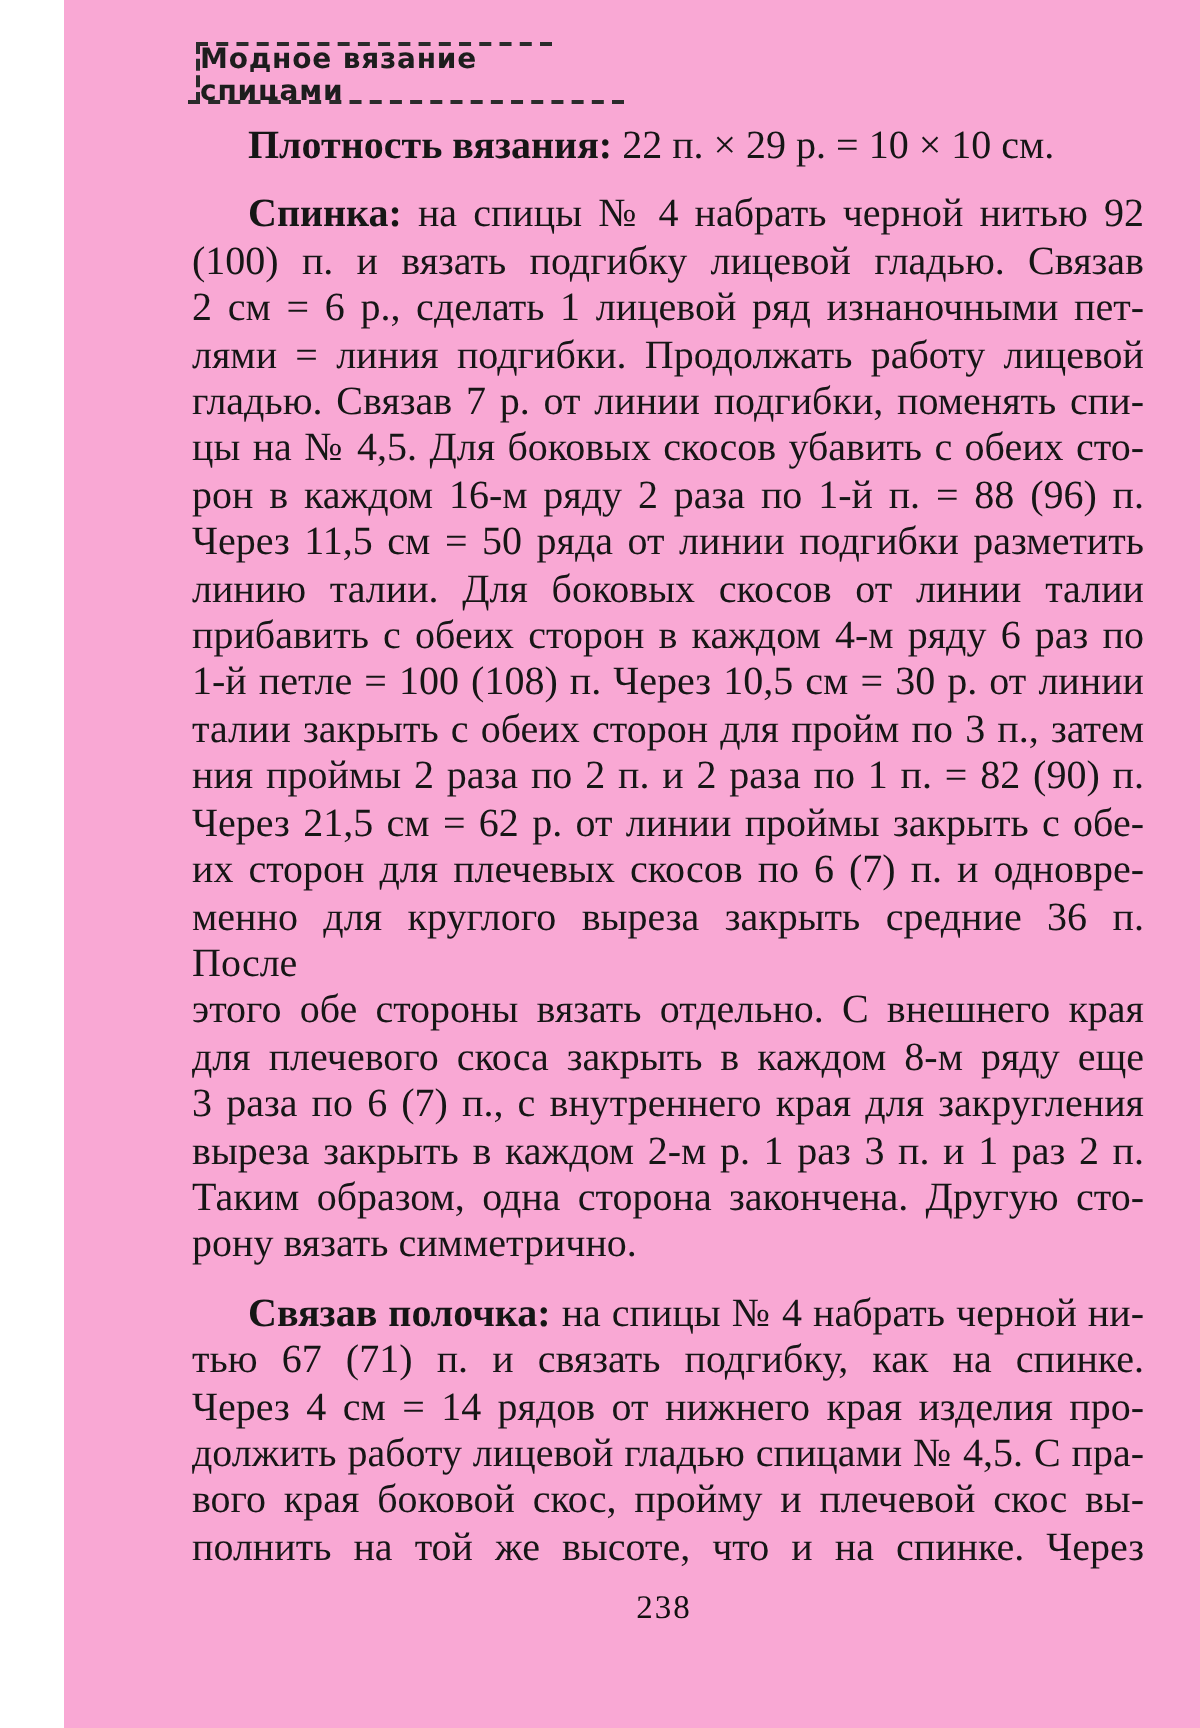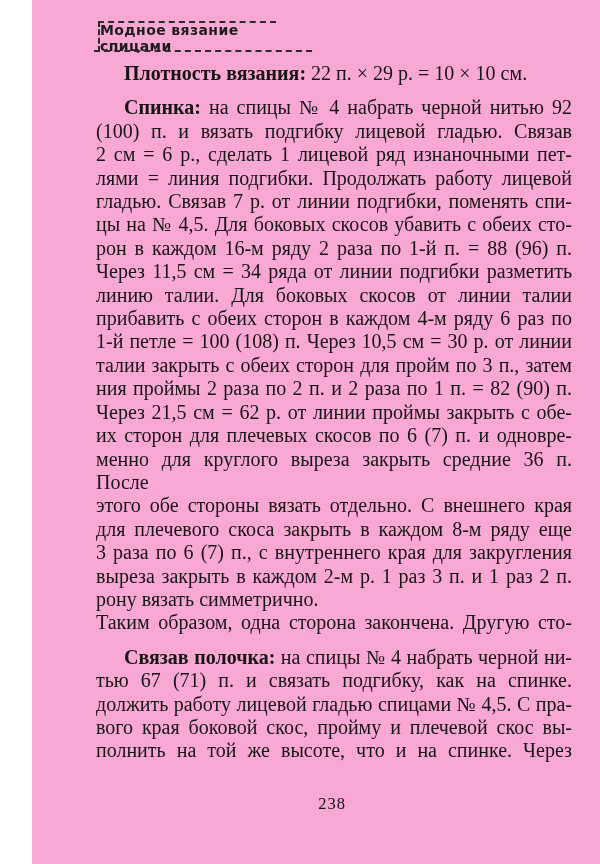--- a/index.html
+++ b/index.html
@@ -82,39 +82,40 @@
         <div class="line indent last"><b>Плотность вязания:</b> 22 п. × 29 р. = 10 × 10 см.</div>
       </div>
       <div class="paragraph">
         <div class="line indent"><b>Спинка:</b> на спицы № 4 набрать черной нитью 92</div>
         <div class="line">(100) п. и вязать подгибку лицевой гладью. Связав</div>
         <div class="line">2 см = 6 р., сделать 1 лицевой ряд изнаночными пет-</div>
         <div class="line">лями = линия подгибки. Продолжать работу лицевой</div>
         <div class="line">гладью. Связав 7 р. от линии подгибки, поменять спи-</div>
         <div class="line">цы на № 4,5. Для боковых скосов убавить с обеих сто-</div>
         <div class="line">рон в каждом 16-м ряду 2 раза по 1-й п. = 88 (96) п.</div>
-        <div class="line">Через 11,5 см = 34 ряда от линии подгибки разметить</div>
+        <div class="line">Через 11,5 см = 50 ряда от линии подгибки разметить</div>
         <div class="line">линию талии. Для боковых скосов от линии талии</div>
         <div class="line">прибавить с обеих сторон в каждом 4-м ряду 6 раз по</div>
         <div class="line">1-й петле = 100 (108) п. Через 10,5 см = 30 р. от линии</div>
         <div class="line">талии закрыть с обеих сторон для пройм по 3 п., затем</div>
         <div class="line">ния проймы 2 раза по 2 п. и 2 раза по 1 п. = 82 (90) п.</div>
         <div class="line">Через 21,5 см = 62 р. от линии проймы закрыть с обе-</div>
         <div class="line">их сторон для плечевых скосов по 6 (7) п. и одновре-</div>
         <div class="line">менно для круглого выреза закрыть средние 36 п. После</div>
         <div class="line">этого обе стороны вязать отдельно. С внешнего края</div>
         <div class="line">для плечевого скоса закрыть в каждом 8-м ряду еще</div>
         <div class="line">3 раза по 6 (7) п., с внутреннего края для закругления</div>
         <div class="line">выреза закрыть в каждом 2-м р. 1 раз 3 п. и 1 раз 2 п.</div>
+        <div class="line">Таким образом, одна сторона закончена. Другую сто-</div>
         <div class="line last">рону вязать симметрично.</div>
-        <div class="line">Таким образом, одна сторона закончена. Другую сто-</div>
       </div>
       <div class="paragraph">
         <div class="line indent"><b>Связав полочка:</b> на спицы № 4 набрать черной ни-</div>
         <div class="line">тью 67 (71) п. и связать подгибку, как на спинке.</div>
+        <div class="line">Через 4 см = 14 рядов от нижнего края изделия про-</div>
         <div class="line">должить работу лицевой гладью спицами № 4,5. С пра-</div>
         <div class="line">вого края боковой скос, пройму и плечевой скос вы-</div>
         <div class="line">полнить на той же высоте, что и на спинке. Через</div>
       </div>
     </div>
 
   <div class="page-number">238</div>
 
 </div>
 

